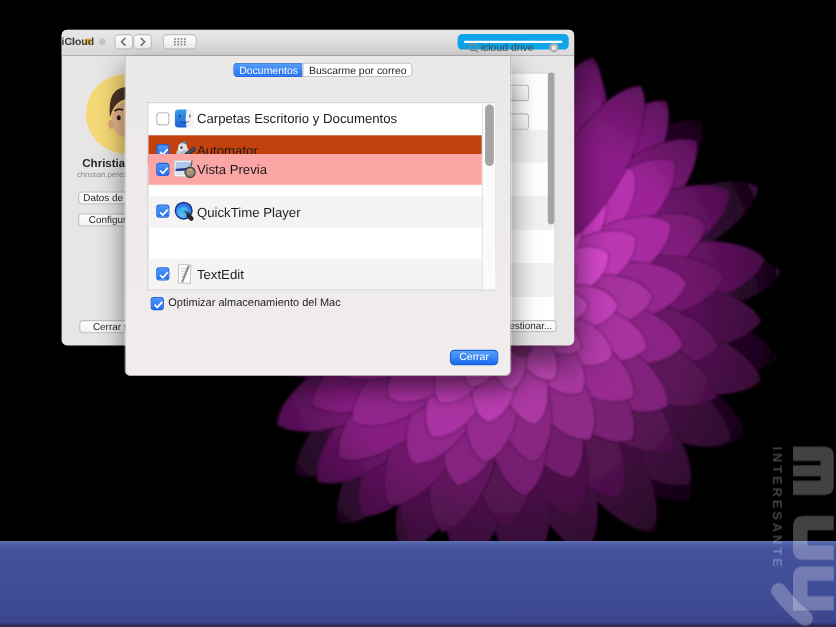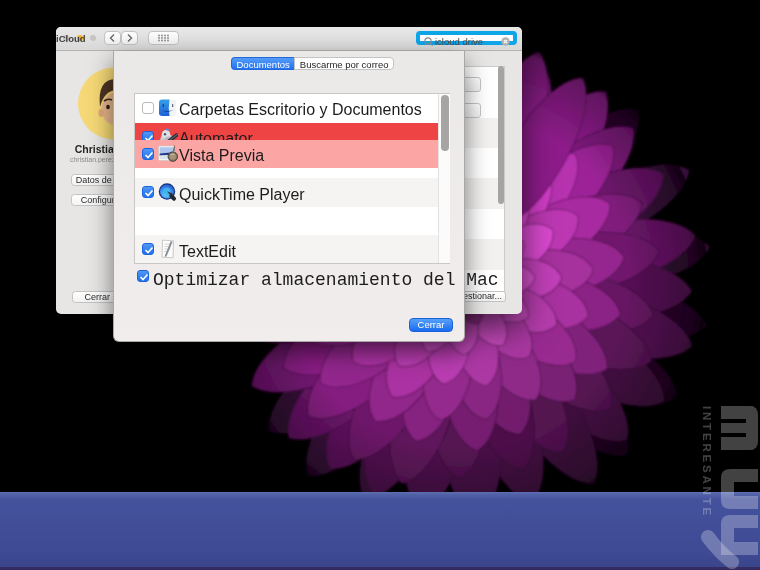--- a/index.html
+++ b/index.html
@@ -7,51 +7,51 @@
 background:linear-gradient(#6170b2 0,#5263a8 2px,#44519c 8px,#3e4a94 60px,#394489 100%);}
 #bandedge{position:absolute;left:0;top:567px;width:760px;height:3px;background:rgba(45,20,55,.5);}
 
 #win{position:absolute;left:56px;top:27px;width:466px;height:287px;background:#e7e6e5;border-radius:5px;
 box-shadow:0 14px 34px rgba(0,0,0,.65);}
 #toolbar{position:absolute;left:0;top:0;width:100%;height:23px;border-radius:5px 5px 0 0;
 background:linear-gradient(#e8e8e8,#dad9d9);border-bottom:1px solid #b4b3b2;}
 .tl{position:absolute;top:8px;width:6px;height:6px;border-radius:50%;}
 .tbtn{position:absolute;top:4px;height:14px;background:linear-gradient(#fdfdfd,#f2f1f1);border:1px solid #c3c2c1;border-radius:4px;box-sizing:border-box;}
 #wtitle{position:absolute;left:0;top:6px;width:466px;text-align:left;font-size:9.5px;font-weight:bold;color:#3e3d3c;}
-#search{position:absolute;left:360px;top:3.5px;width:101px;height:14px;background:#fefefe;border:4px solid #0ea5e9;border-radius:4px;box-sizing:border-box;}
+#search{position:absolute;left:360px;top:3.5px;width:101px;height:14px;background:#fefefe;border:6px solid #0ea5e9;border-radius:4px;box-sizing:border-box;}
 #search span{position:absolute;left:15px;top:1.2px;font-size:9.5px;color:#4a4948;}
 
 #wname{position:absolute;left:0px;top:116px;width:114px;text-align:center;font-size:10.5px;font-weight:bold;color:#262626;white-space:nowrap;overflow:hidden;}
 #wmail{position:absolute;left:0px;top:129px;width:114px;text-align:center;font-size:7px;color:#8c8b8a;white-space:nowrap;overflow:hidden;}
 .lbtn{position:absolute;left:15px;width:84px;height:12px;background:linear-gradient(#ffffff,#f4f3f3);border:1px solid #c4c3c2;border-radius:3.5px;box-sizing:border-box;text-align:center;font-size:9px;color:#2b2b2b;line-height:10px;white-space:nowrap;overflow:hidden;}
 
 #rlist{position:absolute;left:348px;top:39px;width:101px;height:235px;background:#fff;border:1px solid #cccbca;box-sizing:border-box;}
 .rrow{position:absolute;left:0;width:100%;height:30.4px;}
 .obtn{position:absolute;left:28px;width:48px;height:15px;background:linear-gradient(#fff,#f3f2f2);border:1px solid #c6c5c4;border-radius:3px;box-sizing:border-box;font-size:8.5px;color:#2b2b2b;text-align:left;padding-right:4px;line-height:11px;}
 #rscroll{position:absolute;left:442px;top:39px;width:6px;height:138px;background:#a5a4a3;border-radius:3px;}
 #gestionar{position:absolute;left:396px;width:54px;top:264px;height:11px;background:linear-gradient(#fff,#f3f2f2);border:1px solid #c4c3c2;border-radius:3px;box-sizing:border-box;font-size:9px;color:#2b2b2b;text-align:center;line-height:9px;}
 #cerrars{position:absolute;left:16px;width:88px;top:264px;height:12px;background:linear-gradient(#fff,#f3f2f2);border:1px solid #c4c3c2;border-radius:3.5px;box-sizing:border-box;font-size:9px;color:#2b2b2b;text-align:center;line-height:10px;}
 
 #sheet{position:absolute;left:113px;top:51px;width:352px;height:291px;background:linear-gradient(#ebe9e8,#f0edec);border-radius:0 0 6px 6px;box-shadow:0 10px 24px rgba(0,0,0,.5);border:1px solid #a9a8a7;border-top:none;box-sizing:border-box;}
-#tabs{position:absolute;left:98px;top:6px;height:13px;white-space:nowrap;margin-left:19px;}
+#tabs{position:absolute;left:98px;top:6px;height:13px;white-space:nowrap;}
 .tab{display:inline-block;height:13px;font-size:9.5px;line-height:13.5px;padding:0 4.5px;box-sizing:border-box;vertical-align:top;}
 #tab1{background:linear-gradient(#559df8,#2472f1);color:#fff;border-radius:4px 0 0 4px;border:1px solid #2268d8;border-right:none;}
 #tab2{background:#fff;color:#242424;border-radius:0 4px 4px 0;border:1px solid #c3c2c1;}
 #sheetlabel{position:absolute;left:14.5px;top:30px;font-size:10px;color:#2a2a2a;}
 #applist{position:absolute;left:20px;top:41.5px;width:316px;height:171px;background:#fff;border:1px solid #c9c8c7;box-sizing:border-box;}
 .arow{position:absolute;left:0;width:100%;height:28.3px;}
-.arow .lbl{position:absolute;left:44px;top:7.5px;font-size:16px;color:#1c1c1c;}
+.arow .lbl{position:absolute;left:44px;top:7.5px;font-size:12px;color:#1c1c1c;}
 .cb{position:absolute;left:7px;top:8px;width:12px;height:12px;border-radius:3px;box-sizing:border-box;}
 .cb.on{background:linear-gradient(#4f97f7,#2270ee);border:1px solid #1c64dd;}
 .cb.off{background:#fff;border:1px solid #bcbbba;}
 .icon{position:absolute;left:23px;top:4px;width:20px;height:20px;}
 #sheetscroll{position:absolute;left:303px;top:0px;width:11px;height:169px;background:#fbfbfb;border-left:1px solid #e3e2e1;}
 #sheetthumb{position:absolute;left:1.5px;top:1px;width:8px;height:56px;background:#a6a5a4;border-radius:4px;}
 #optrow{position:absolute;left:23px;top:219px;}
-#optlabel{position:absolute;left:16px;top:-0.5px;font-size:18px;color:#1d1d1d;white-space:nowrap;font-family:Liberation Mono, monospace;}
+#optlabel{position:absolute;left:16px;top:-0.5px;font-size:10px;color:#1d1d1d;white-space:nowrap;}
 #fineprint{position:absolute;left:39px;top:233px;width:326px;font-size:7.2px;line-height:11.6px;color:#3c3c3c;}
 #cerrarbtn{position:absolute;left:295px;top:267px;width:44px;height:14px;background:linear-gradient(#57a0f8,#1a6cf0);border:1px solid #1b61d8;border-radius:4px;box-sizing:border-box;color:#fff;font-size:9.5px;text-align:center;line-height:12px;}
 .ck{position:absolute;left:0;top:0}
 
 #wmk{position:absolute;left:759px;top:404px;transform-origin:0 0;transform:rotate(90deg);overflow:visible}
 </style></head>
 <body>
 <div id="stage">
   <svg id="flower" width="760" height="570" viewBox="0 0 760 570" style="position:absolute;left:0;top:0">
       <defs>
@@ -296,21 +296,21 @@
             <g id="ic-finder">
               <rect x="1" y="1.5" width="17" height="16.5" rx="3.2" fill="#f2f3f5"></rect>
               <path d="M1 4.7 Q1 1.5 4.2 1.5 L11.5 1.5 Q10 10 11.5 18 L4.2 18 Q1 18 1 14.8 Z" fill="url(#fgrad)"></path>
               <rect x="4.7" y="6" width="1.3" height="3" rx="0.6" fill="#123c78"></rect>
               <rect x="14" y="6" width="1.2" height="3" rx="0.6" fill="#5a6270"></rect>
               <path d="M4 12.2 Q9.5 15.8 15.5 11.8 Q10 14 4 12.2 Z" fill="#16408a"></path>
             </g>
           </svg>
           <span class="lbl">Carpetas Escritorio y Documentos</span>
         </div>
-      <div class="arow" style="top:29px;background:#ef4444">
+      <div class="arow" style="top:29px;background:#c2410c">
           <div class="cb on">
             <svg class="ck" width="12" height="12">
               <path d="M2.5 6 L5 8.5 L9.5 3.5" stroke="#fff" stroke-width="1.6" fill="none"></path>
             </svg>
           </div>
           <svg class="icon" viewBox="0 0 20 20">
             <g id="ic-auto">
               <ellipse cx="8.5" cy="12.5" rx="6.2" ry="6" fill="#c9ccd1"></ellipse>
               <ellipse cx="8" cy="7.5" rx="4.2" ry="4.6" fill="#dfe2e6"></ellipse>
               <path d="M6.8 2.4 Q8.5 0.6 10.8 2 L12 3.2 Q9 4.2 6.8 2.4 Z" fill="#4a90d9"></path>

